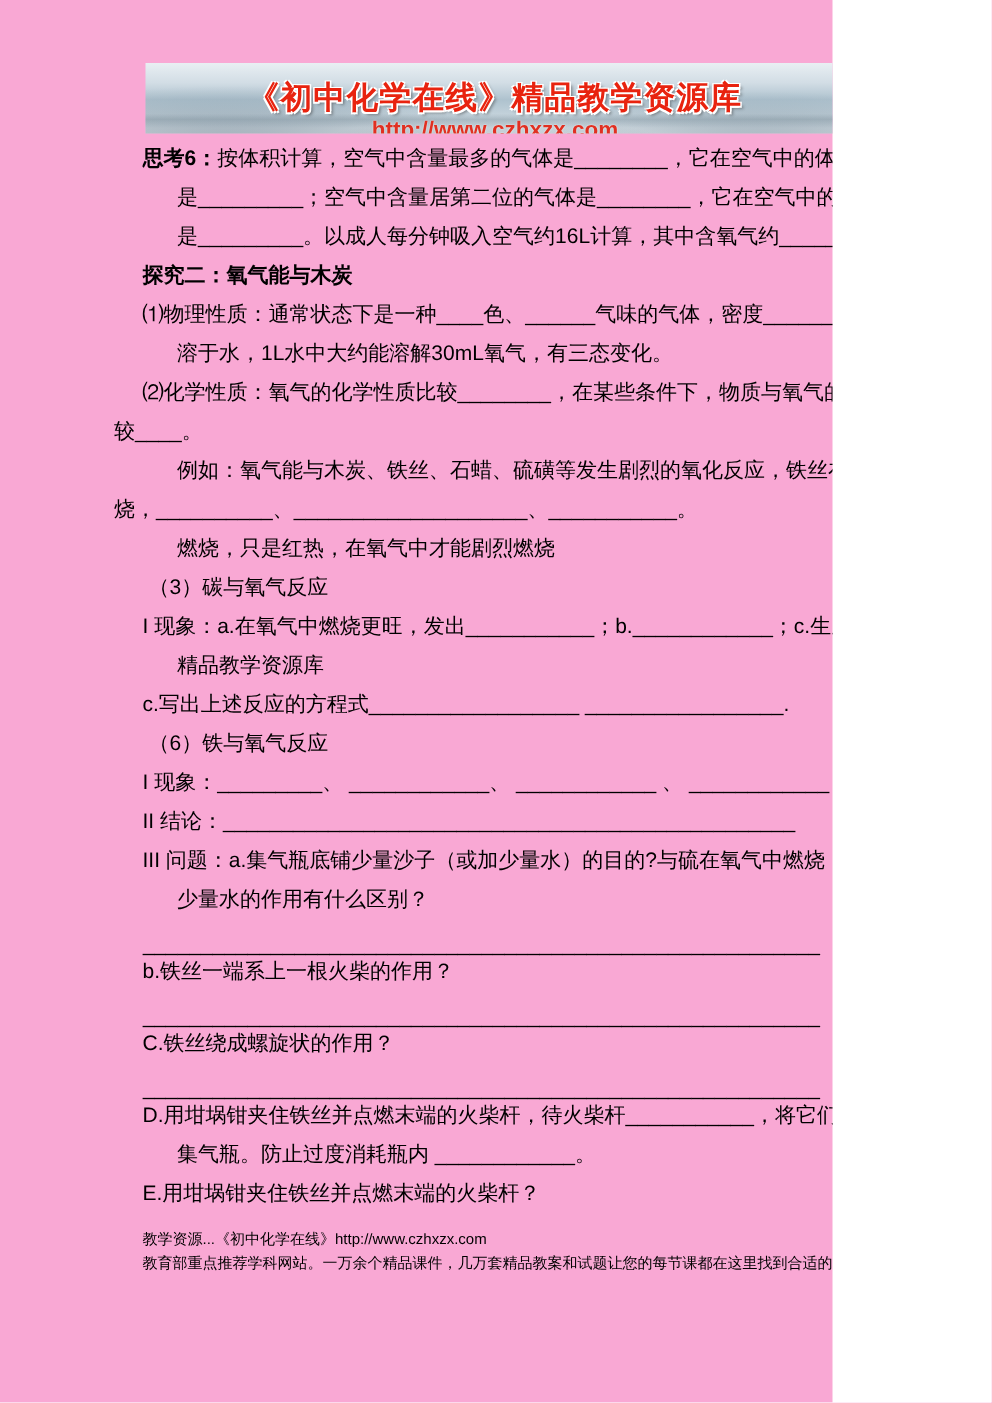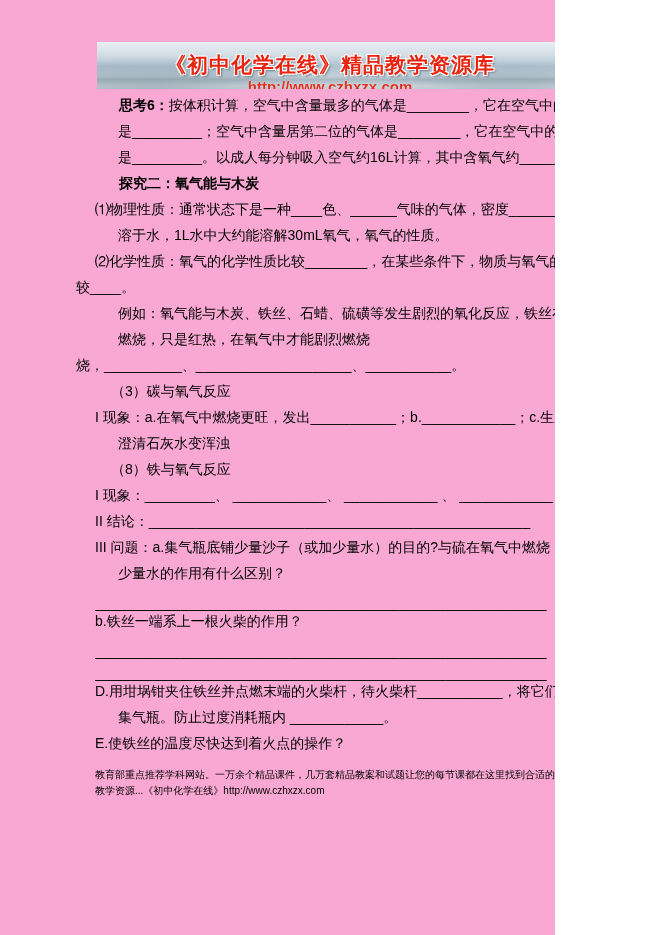--- a/index.html
+++ b/index.html
@@ -58,23 +58,23 @@
     left: 95px;
     top: 92px;
     width: 474px;
   }
   .ln {
     font-size: 14px;
     line-height: 26px;
     white-space: nowrap;
     overflow: hidden;
   }
-  .ln .bp { font-weight: bold; margin-left: 24px; }
+  .ln .bp { font-weight: bold; }
   .in1  { margin-left: 23px; }
-  .half { margin-left: 16px;  }
+  .half { margin-left: 4px;  }
   .out  { margin-left: -19px; }
   .blank {
     margin-top: 4px;
     margin-bottom: -8px;
     letter-spacing: 0;
   }
   
   .footer {
     margin-top: 11px;
     font-size: 10px;
@@ -92,41 +92,43 @@
     <div class="banner-title">《初中化学在线》精品教学资源库</div>
     <div class="banner-url">http://www.czhxzx.com</div>
   </div>
 
   <div class="content">
     <div class="ln"><b class="bp">思考6：</b><span>按体积计算，空气中含量最多的气体是________，它在空气中的体积分数</span></div>
     <div class="ln in1"><span>是_________；空气中含量居第二位的气体是________，它在空气中的体积分数</span></div>
     <div class="ln in1"><span>是_________。以成人每分钟吸入空气约16L计算，其中含氧气约_______L。</span></div>
     <div class="ln"><b class="bp">探究二：氧气能与木炭</b></div>
     <div class="ln"><span>⑴物理性质：通常状态下是一种____色、______气味的气体，密度______空气，______</span></div>
-    <div class="ln in1"><span>溶于水，1L水中大约能溶解30mL氧气，氧气的性质。</span></div>
+    <div class="ln in1"><span>溶于水，1L水中大约能溶解30mL氧气，有三态变化。</span></div>
     <div class="ln"><span>⑵化学性质：氧气的化学性质比较________，在某些条件下，物质与氧气的反应</span></div>
     <div class="ln out"><span>较____。</span></div>
     <div class="ln in1"><span>例如：氧气能与木炭、铁丝、石蜡、硫磺等发生剧烈的氧化反应，铁丝在空气中不能</span></div>
+    <div class="ln out"><span>烧，__________、____________________、___________。</span></div>
     <div class="ln in1"><span>燃烧，只是红热，在氧气中才能剧烈燃烧</span></div>
-    <div class="ln out"><span>烧，__________、____________________、___________。</span></div>
     <div class="ln half"><span>（3）碳与氧气反应</span></div>
     <div class="ln"><span>I 现象：a.在氧气中燃烧更旺，发出___________；b.____________；c.生成的气体能使</span></div>
-    <div class="ln in1"><span>澄清石灰水变浑浊</span></div>
-    <div class="ln half"><span>（8）铁与氧气反应</span></div>
+    <div class="ln in1"><span>精品教学资源库</span></div>
+    <div class="ln"><span>c.写出上述反应的方程式__________________ _________________.</span></div>
+    <div class="ln half"><span>（6）铁与氧气反应</span></div>
     <div class="ln"><span>I 现象：_________、 ____________、 ____________ 、 ____________</span></div>
     <div class="ln"><span>II 结论：_________________________________________________</span></div>
     <div class="ln"><span>III 问题：a.集气瓶底铺少量沙子（或加少量水）的目的?与硫在氧气中燃烧，集气瓶底铺</span></div>
     <div class="ln in1"><span>少量水的作用有什么区别？</span></div>
     <div class="ln blank"><span>__________________________________________________________</span></div>
     <div class="ln"><span>b.铁丝一端系上一根火柴的作用？</span></div>
     <div class="ln blank"><span>__________________________________________________________</span></div>
+    <div class="ln"><span>C.铁丝绕成螺旋状的作用？</span></div>
     <div class="ln blank"><span>__________________________________________________________</span></div>
     <div class="ln"><span>D.用坩埚钳夹住铁丝并点燃末端的火柴杆，待火柴杆___________，将它们伸入集满氧气的</span></div>
     <div class="ln in1"><span>集气瓶。防止过度消耗瓶内 ____________。</span></div>
-    <div class="ln"><span>E.使铁丝的温度尽快达到着火点的操作？</span></div>
+    <div class="ln"><span>E.用坩埚钳夹住铁丝并点燃末端的火柴杆？</span></div>
 
     <div class="footer">
+      <div>教学资源...《初中化学在线》http://www.czhxzx.com</div>
       <div>教育部重点推荐学科网站。一万余个精品课件，几万套精品教案和试题让您的每节课都在这里找到合适的</div>
-      <div>教学资源...《初中化学在线》http://www.czhxzx.com</div>
     </div>
   </div>
 
 </div>
 
 </body></html>

